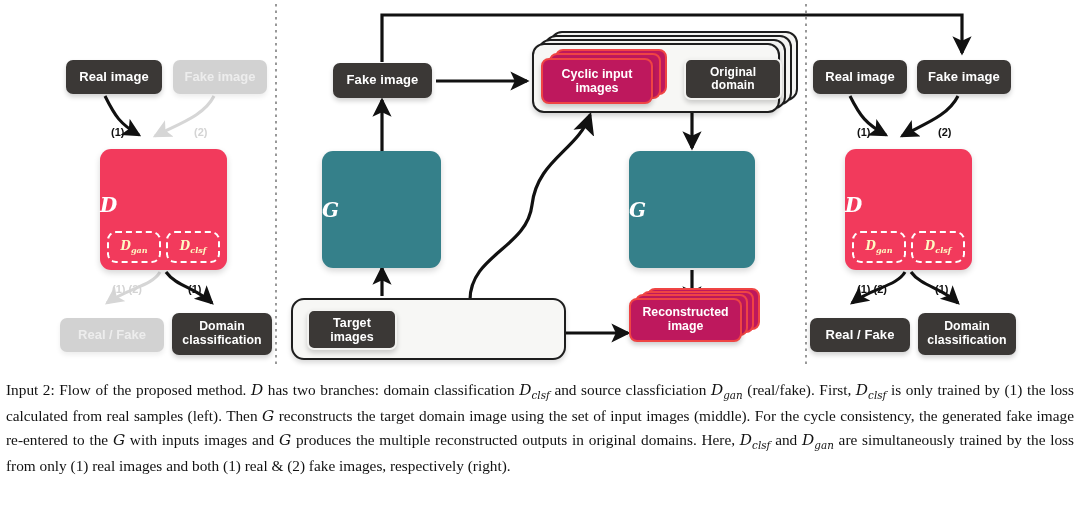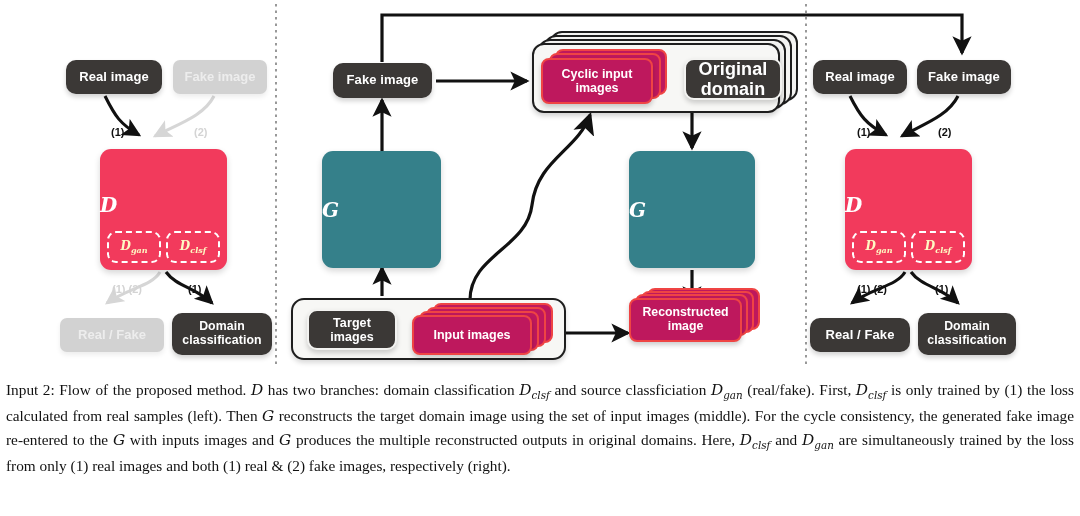--- a/index.html
+++ b/index.html
@@ -22,21 +22,20 @@
     text-align:center;
     border-radius:7px;
     line-height:1.12;
     white-space:pre-line;
   }
   .dark{
     background:#3b3836;color:#ffffff;
     font-size:13px;font-weight:600;
     letter-spacing:.1px;
     box-shadow:0 3px 5px rgba(0,0,0,.18);
-    border-radius:10px;
   }
   .faded{
     background:#d2d2d2;color:#ededed;
     font-size:13px;font-weight:600;
     box-shadow:0 3px 5px rgba(0,0,0,.07);
   }
   .bigbox{
     border-radius:11px;
     box-shadow:0 3px 6px rgba(0,0,0,.16);
   }
@@ -185,43 +184,37 @@
       <div class="sheet" style="left:6px;top:8px;width:248px;height:70px;"></div>
       <div class="sheet top" style="left:0px;top:12px;width:248px;height:70px;"></div>
 
       <div class="card-stack" style="left:9px;top:18px;width:130px;height:58px;">
         <div class="layer" style="left:14px;top:0px;width:112px;height:46px;"></div>
         <div class="layer" style="left:8px;top:4px;width:112px;height:46px;"></div>
         <div class="layer top" style="left:0px;top:9px;width:112px;height:46px;font-size:12.5px;">Cyclic input
 images</div>
       </div>
 
-      <div class="node dark" style="left:152px;top:27px;width:98px;height:42px;font-size:18px;border:2px solid #f2f2f0;">Original
+      <div class="node dark" style="left:152px;top:27px;width:98px;height:42px;font-size:12px;border:2px solid #f2f2f0;">Original
 domain</div>
     </div>
 
     <div class="bigbox gbox" style="position:absolute;left:322px;top:151px;width:119px;height:117px;">
       <span class="glyph">G</span>
     </div>
 
     <div class="bigbox gbox" style="position:absolute;left:629px;top:151px;width:126px;height:117px;">
       <span class="glyph">G</span>
     </div>
 
     <div class="plain-shell" style="left:291px;top:298px;width:275px;height:62px;"></div>
 
     <div class="node dark" style="left:307px;top:309px;width:90px;height:41px;font-size:12.5px;border:2px solid #f2f2f0;">Target
 images</div>
 
-    <div class="card-stack" style="left:412px;top:303px;width:150px;height:56px;">
-      <div class="layer" style="left:21px;top:0px;width:120px;height:40px;"></div>
-      <div class="layer" style="left:14px;top:4px;width:120px;height:40px;"></div>
-      <div class="layer" style="left:7px;top:8px;width:120px;height:40px;"></div>
-      <div class="layer top" style="left:0px;top:12px;width:120px;height:40px;font-size:12.5px;">Input images</div>
-    </div>
 
     <div class="card-stack" style="left:629px;top:288px;width:140px;height:56px;">
       <div class="layer" style="left:18px;top:0px;width:113px;height:42px;"></div>
       <div class="layer" style="left:12px;top:3px;width:113px;height:42px;"></div>
       <div class="layer" style="left:6px;top:6px;width:113px;height:42px;"></div>
       <div class="layer top" style="left:0px;top:10px;width:113px;height:44px;font-size:12.3px;">Reconstructed
 image</div>
     </div>
 
     <div class="node dark" style="left:813px;top:60px;width:94px;height:34px;">Real image</div>

